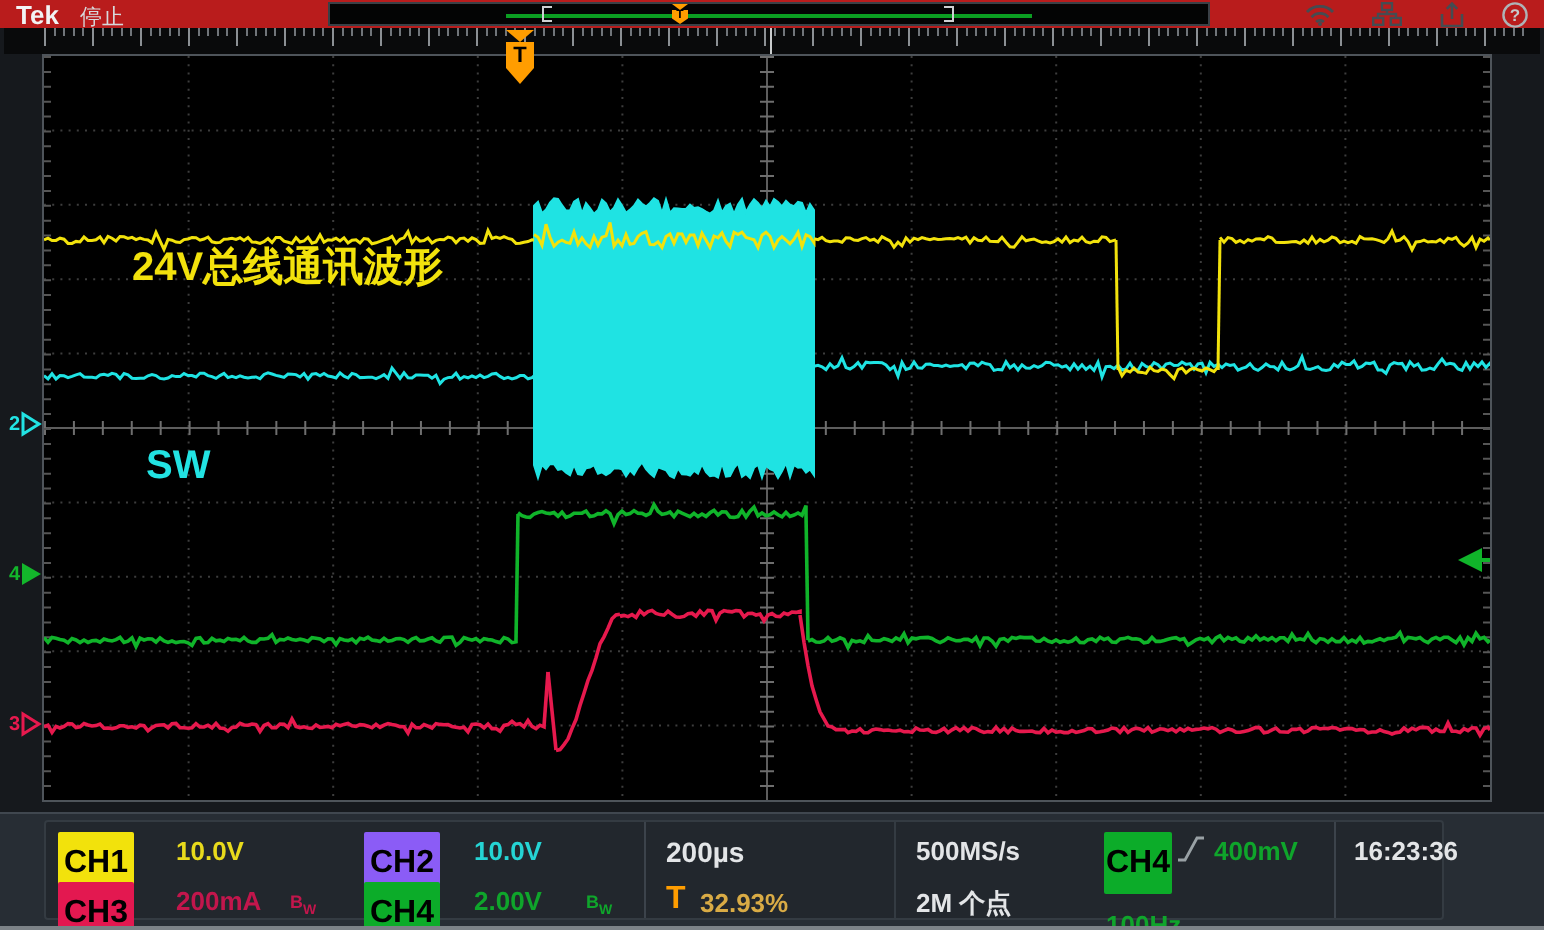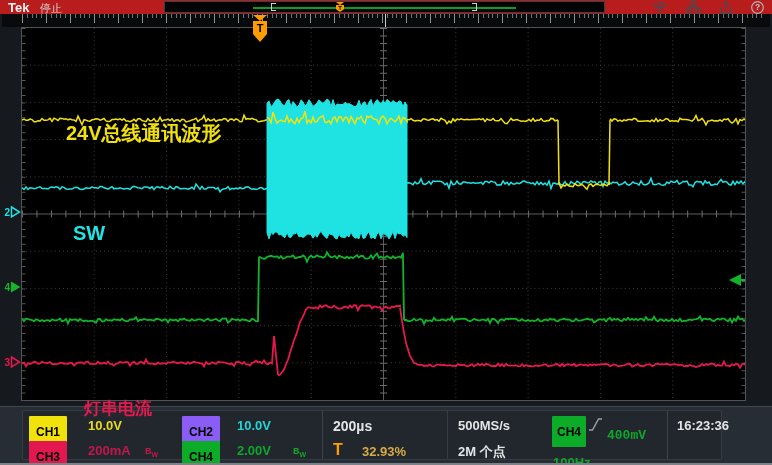--- a/index.html
+++ b/index.html
@@ -42,21 +42,21 @@
   .lbl-ch1{left:44px;top:92px;color:#f2e20c;font-size:20px;}
   .lbl-ch2{left:51px;top:194px;color:#22e3e3;font-size:20px;}
   .lbl-ch4{left:59px;top:290px;color:#13b62b;font-size:17px;}
   .lbl-ch3{left:62px;top:369px;color:#e8194e;font-size:17px;}
   
   .gmarker{position:absolute;left:2px;width:20px;height:14px;display:flex;align-items:center;z-index:5;}
   .gmarker .num{font-size:10px;font-weight:bold;width:8px;text-align:right;}
   
   .statusbar{position:absolute;left:0;top:406px;width:772px;height:57px;background:#272d34;border-top:1px solid #40474f;box-sizing:border-box;}
   .sb-panel{position:absolute;left:22px;top:3px;width:700px;height:50px;background:#22272d;border:1px solid #343b42;border-radius:2px;}
-  .badge{position:absolute;width:38px;height:31px;color:#000;font-weight:bold;font-size:12px;
+  .badge{position:absolute;width:38px;height:31px;color:#000;font-weight:bold;font-size:16px;
          display:flex;align-items:center;justify-content:center;border-radius:1px;}
   .b-ch1{background:#f2e20c;} .b-ch2{background:#8b5cf6;} .b-ch3{background:#e31850;} .b-ch4{background:#0cac29;}
   .sbv{position:absolute;font-size:13px;font-weight:bold;white-space:nowrap;}
   .c-y{color:#e8da1c;} .c-c{color:#25d4d4;} .c-r{color:#c2164c;} .c-g{color:#0fa52b;} .c-w{color:#e3e5e7;} .c-o{color:#ff9d00;} .c-a{color:#d9ab45;}
   .bw{font-size:9px;font-weight:bold;} .bw sub{font-size:7px;}
   .sb-div{position:absolute;top:4px;width:1px;height:48px;background:#3c434b;}
   
   *{box-sizing:border-box;}
 </style>
 </head>
@@ -168,21 +168,20 @@
         <path d="M385,91.4 L387,91.8 L389,90.7 L391,92.3 L393,92.9 L395,92.5 L397,92.5 L399,93.1 L401,90.9 L403,91.0 L405,92.0 L407,92.2 L409,91.3 L411,90.8 L413,92.2 L415,91.6 L417,93.1 L419,90.3 L421,91.4 L423,92.4 L425,95.6 L427,93.1 L429,94.9 L431,90.9 L433,93.1 L435,91.1 L437,91.8 L439,90.8 L441,91.4 L443,91.8 L445,91.3 L447,91.7 L449,91.6 L451,91.4 L453,91.2 L455,91.5 L457,90.8 L459,91.6 L461,90.6 L463,93.5 L465,90.9 L467,92.1 L469,92.3 L471,90.5 L473,92.6 L475,92.7 L477,92.8 L479,90.6 L481,93.1 L483,95.4 L485,95.6 L487,93.1 L489,90.4 L491,92.4 L493,91.9 L495,91.5 L497,92.4 L499,93.2 L501,92.9 L503,93.5 L505,92.8 L507,91.4 L509,93.1 L511,90.5 L513,93.3 L515,92.0 L517,92.5 L519,90.6 L521,92.9 L523,93.5 L525,92.6 L527,92.8 L529,90.4 L531,90.7 L533,92.8 L535,92.2 L536,92" fill="none" stroke="#f2e20c" stroke-width="1.5"></path>
         <line x1="536" y1="92" x2="537" y2="157" stroke="#f2e20c" stroke-width="1.5" fill="none"></line>
         <path d="M537,155.4 L539,159.9 L541,157.1 L543,158.0 L545,156.0 L547,158.0 L549,158.2 L551,158.7 L553,155.6 L555,157.3 L557,157.7 L559,156.5 L561,157.1 L563,159.3 L565,161.3 L567,156.8 L569,156.0 L571,158.4 L573,156.8 L575,156.1 L577,156.9 L579,157.5 L581,156.0 L583,156.8 L585,157.8 L587,155.4 L587,157" fill="none" stroke="#f2e20c" stroke-width="1.5"></path>
         <line x1="587" y1="157" x2="588" y2="92" stroke="#f2e20c" stroke-width="1.5" fill="none"></line>
         <path d="M588,90.7 L590,93.1 L592,90.8 L594,91.3 L596,93.2 L598,92.2 L600,93.4 L602,91.8 L604,92.6 L606,91.5 L608,91.4 L610,91.9 L612,90.3 L614,91.0 L616,93.2 L618,93.3 L620,93.3 L622,93.1 L624,92.9 L626,92.8 L628,93.6 L630,92.0 L632,93.6 L634,90.5 L636,93.5 L638,91.7 L640,92.9 L642,92.1 L644,90.5 L646,91.2 L648,93.4 L650,92.6 L652,93.3 L654,92.7 L656,93.7 L658,90.3 L660,91.4 L662,91.5 L664,91.4 L666,91.8 L668,92.4 L670,93.2 L672,91.4 L674,87.5 L676,92.5 L678,92.0 L680,90.4 L682,92.8 L684,96.9 L686,93.0 L688,92.8 L690,92.1 L692,93.0 L694,92.8 L696,93.0 L698,91.8 L700,93.3 L702,91.1 L704,91.7 L706,90.7 L708,93.5 L710,95.0 L712,93.5 L714,90.7 L716,95.8 L718,91.5 L720,92.6 L722,91.0 L723,92" fill="none" stroke="#f2e20c" stroke-width="1.5"></path>
         <polygon points="707,252 719,246 719,258" fill="#10b42a"></polygon>
         <line x1="719" y1="252" x2="723" y2="252" stroke="#10b42a" stroke-width="2"></line>
       </svg>
     <div class="trace-label lbl-ch1">24V总线通讯波形</div>
     <div class="trace-label lbl-ch2">SW</div>
-    <div class="trace-label lbl-ch3">灯串电流</div>
   </div>
 
   <div class="gmarker" style="top:205px;">
     <span class="num" style="color:#22e3e3;">2</span>
     <svg width="11" height="14" viewBox="0 0 11 14">
       <polygon points="1.5,2 9.5,7 1.5,12" fill="none" stroke="#22e3e3" stroke-width="1.5"></polygon>
       </svg>
   </div>
   <div class="gmarker" style="top:280px;">
     <span class="num" style="color:#13b62b;">4</span>
@@ -209,32 +208,32 @@
     <span class="sbv c-r" style="left:88px;top:36px;">200mA</span>
     <span class="bw c-r" style="position:absolute;left:145px;top:39px;"><span>B</span><sub>W</sub></span>
     <div class="badge b-ch4" style="left:182px;top:34px;">CH4</div>
     <span class="sbv c-g" style="left:237px;top:36px;">2.00V</span>
     <span class="bw c-g" style="position:absolute;left:293px;top:39px;"><span>B</span><sub>W</sub></span>
 
     <div class="sb-div" style="left:322px;"></div>
 
     <span class="sbv c-w" style="left:333px;top:11px;font-size:14px;">200µs</span>
     <span class="sbv c-o" style="left:333px;top:34px;font-size:16px;">T</span>
-    <span class="sbv c-a" style="left:362px;top:37px;">32.93%</span>
+    <span class="sbv c-a" style="left:350px;top:37px;">32.93%</span>
 
     <div class="sb-div" style="left:447px;background:#343b42;"></div>
 
     <span class="sbv c-w" style="left:458px;top:11px;">500MS/s</span>
     <span class="sbv c-w" style="left:458px;top:36px;">2M 个点</span>
 
     <div class="badge b-ch4" style="left:552px;top:9px;width:34px;">CH4</div>
     <svg style="position:absolute;left:588px;top:10px;" width="15" height="15" viewBox="0 0 15 15">
       <path d="M1,13 h3.5 L10.5,2 H14" stroke="#99a1a5" stroke-width="1.4" fill="none"></path>
       </svg>
-    <span class="sbv c-g" style="left:607px;top:21px;font-family:Liberation Mono, monospace;">400mV</span>
+    <span class="sbv c-g" style="left:607px;top:11px;">400mV</span>
     <span class="sbv c-g" style="left:553px;top:48px;">100Hz</span>
 
     <div class="sb-div" style="left:667px;"></div>
 
     <span class="sbv c-w" style="left:677px;top:11px;">16:23:36</span>
   </div>
 
 </div>
 
 </body></html>

